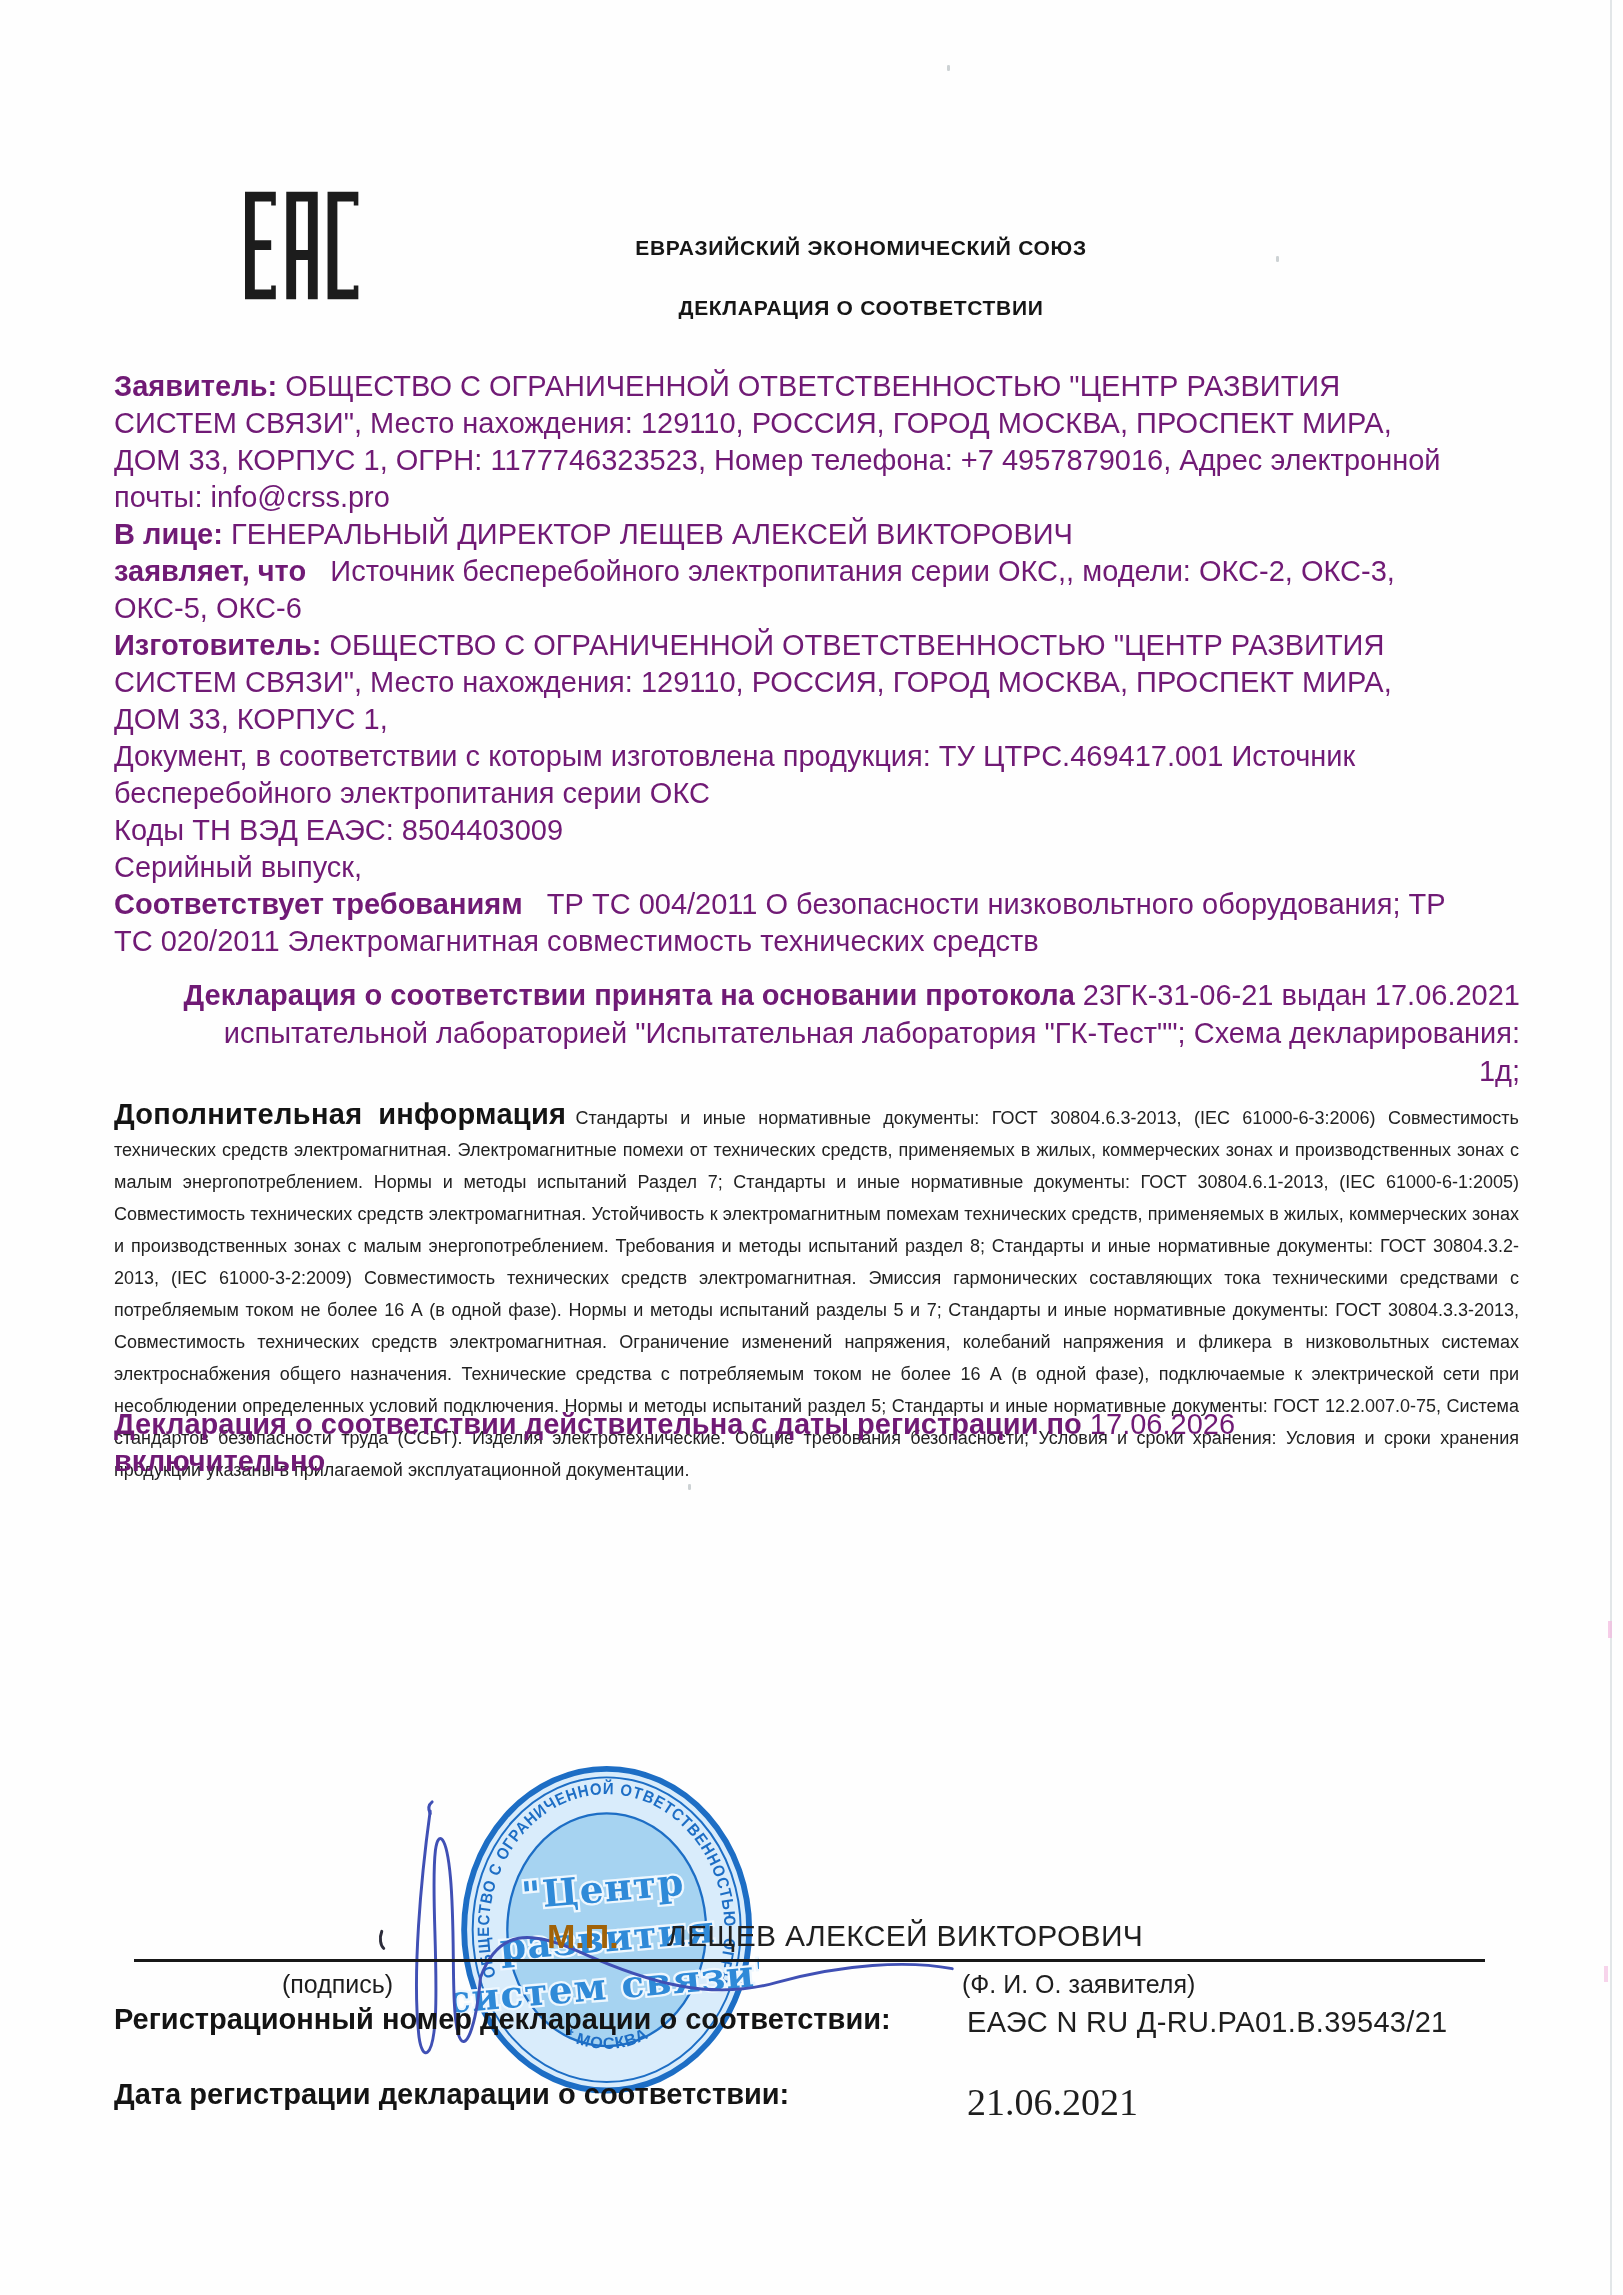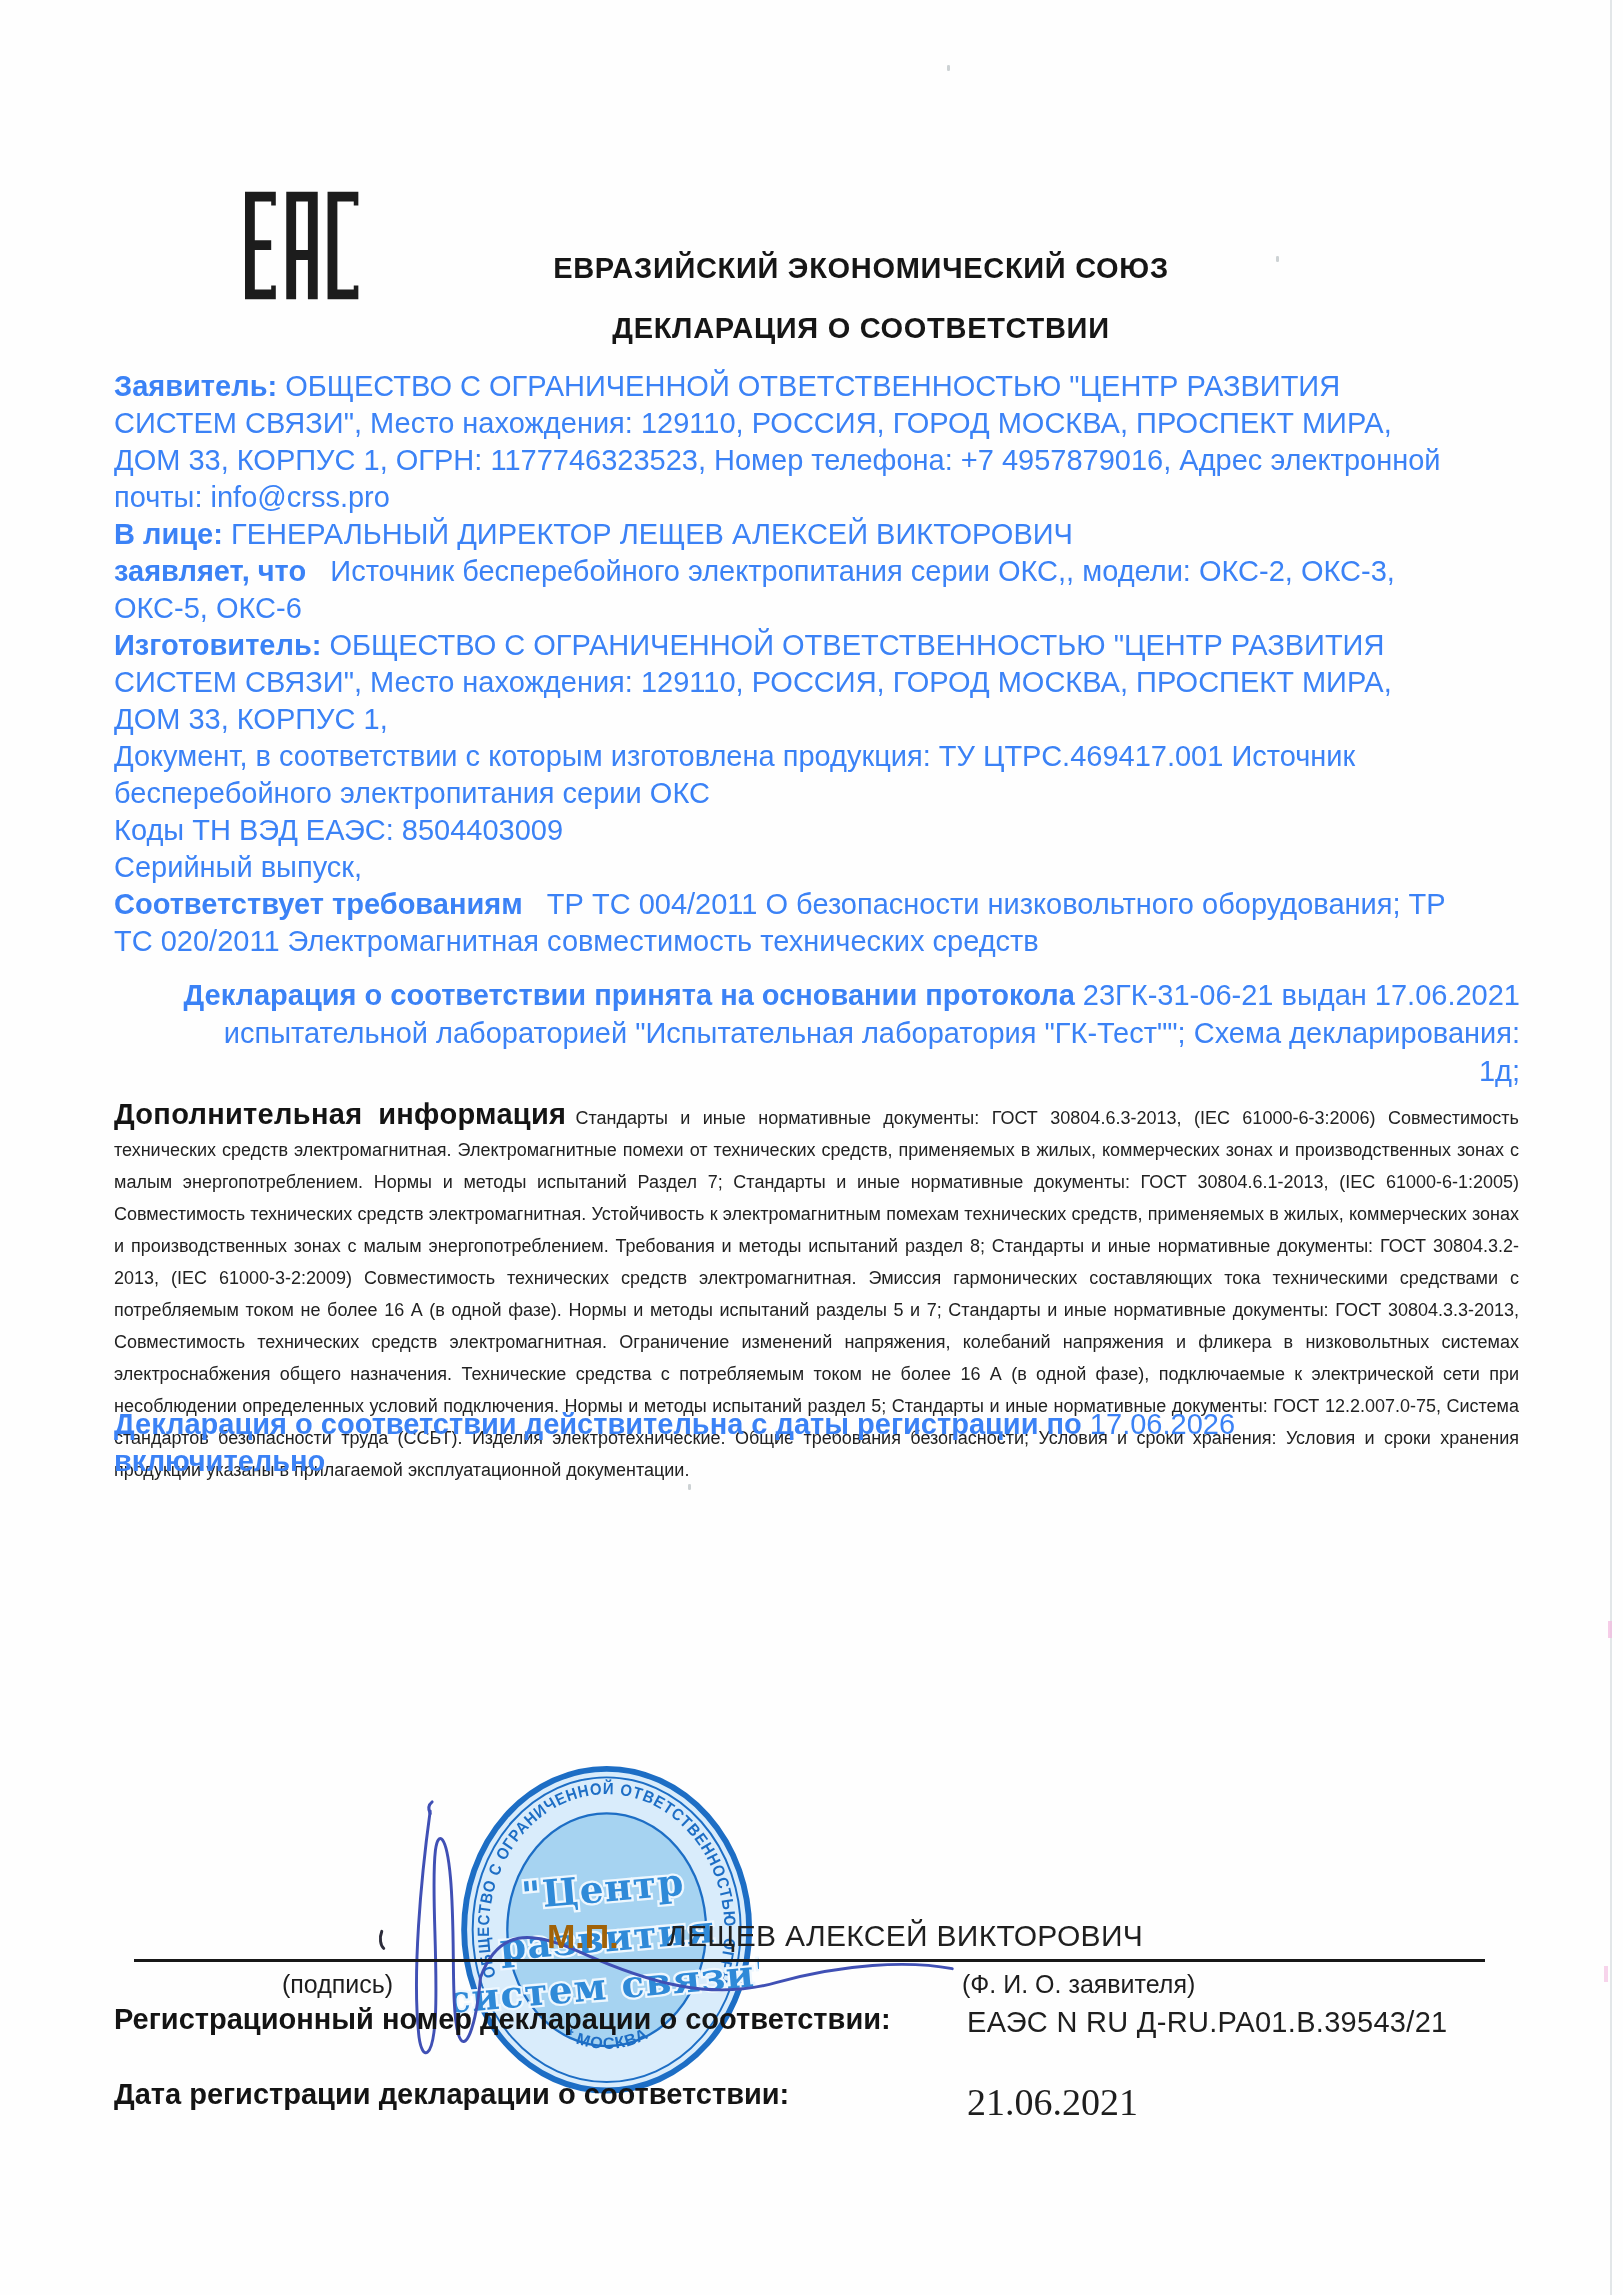--- a/index.html
+++ b/index.html
@@ -5,25 +5,25 @@
   html,body{margin:0;padding:0;background:#9a9a9a;}
   .page{
     position:relative;width:1624px;height:2295px;background:#fefefe;
     font-family:"Liberation Sans",sans-serif;color:#1b1b1b;overflow:hidden;
   }
   .b{font-weight:bold;}
   
   .eac{position:absolute;left:245px;top:191px;width:114px;height:109px;}
   
   .title{position:absolute;left:98px;width:1526px;text-align:center;
-         font-weight:bold;font-size:29px;letter-spacing:0.7px;color:#161616;margin-top:16px;}
+         font-weight:bold;font-size:21px;letter-spacing:0.7px;color:#161616;}
   .title1{top:236px;}
   .title2{top:296px;}
   
-  .textblock{position:absolute;left:114px;width:1406px;font-size:29px;color:#3b82f6;}
+  .textblock{position:absolute;left:114px;width:1406px;font-size:29px;color:#701a75;}
   #blockA{top:368px;}
   #blockA .tline{line-height:37px;}
   #blockB{top:976px;text-align:right;}
   #blockB .tline{line-height:38px;}
   #validity{top:1406px;}
   #validity .tline{line-height:37px;font-weight:bold;}
   #validity .tline span:not(.b){font-weight:normal;}
   .tline{white-space:nowrap;}
   
   .fineprint{position:absolute;left:114px;top:1098px;width:1405px;

